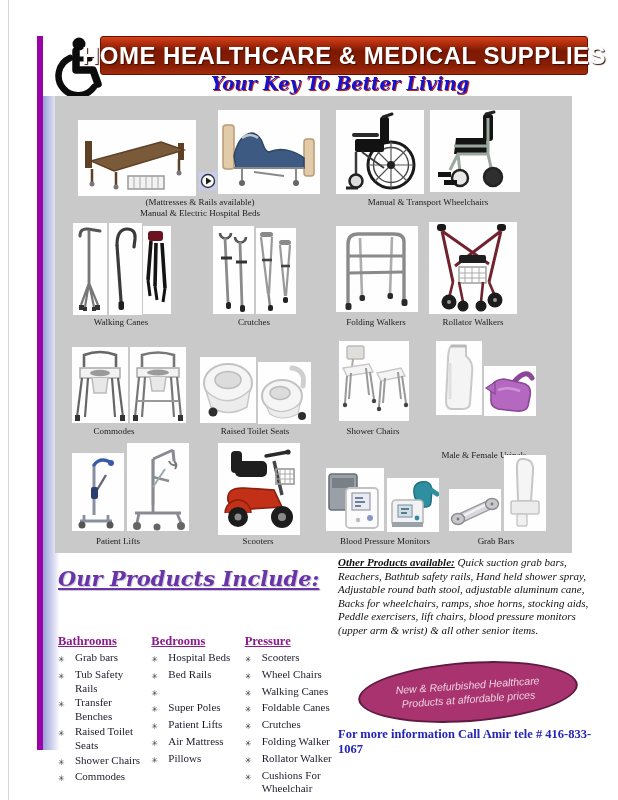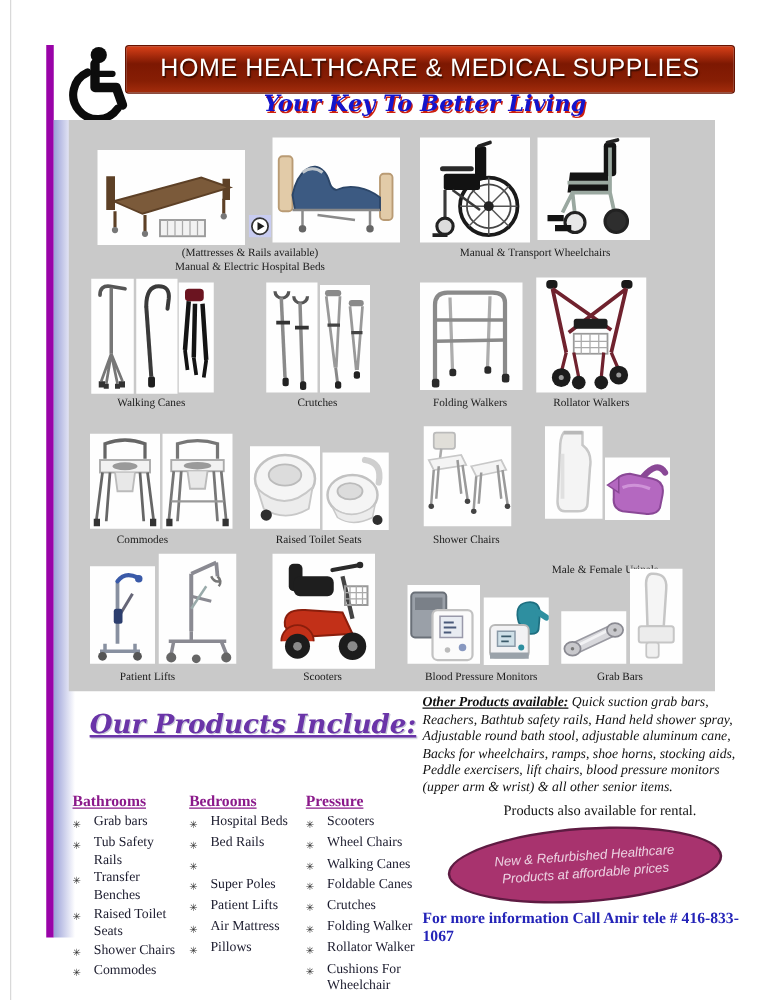--- a/index.html
+++ b/index.html
@@ -1,29 +1,29 @@
 <!DOCTYPE html>
 <html><head>
 <meta charset="utf-8">
 <style>
   html,body{margin:0;padding:0;background:#fff;}
   .page{position:relative;width:618px;height:800px;background:#ffffff;font-family:"Liberation Serif",serif;overflow:hidden;}
   .edge-line{position:absolute;left:8px;top:0;width:1px;height:800px;background:#d9d9d9;}
   .purple-bar{position:absolute;left:37px;top:36px;width:6px;height:714px;background:#9903a8;}
   .lav-grad{position:absolute;left:43px;top:96px;width:17px;height:654px;background:linear-gradient(to right,#9aa0d8,rgba(154,160,216,0));}
   .banner{position:absolute;left:100px;top:36px;width:486px;height:37px;background:linear-gradient(180deg,#d84018 0%,#7d1802 38%,#871e04 75%,#a32c0c 100%);border:1px solid #661200;border-radius:3px;display:flex;align-items:center;justify-content:center;}
-  .banner span{color:#ffffff;font-family:"Liberation Sans",sans-serif;font-weight:normal;font-size:20px;letter-spacing:.5px;white-space:nowrap;text-shadow:1px 1px 1px #3a0c00;}
+  .banner span{color:#ffffff;font-family:"Liberation Sans",sans-serif;font-weight:bold;font-size:24px;letter-spacing:.5px;white-space:nowrap;text-shadow:1px 1px 1px #3a0c00;}
   .wheelchair{position:absolute;left:44px;top:36px;width:62px;height:62px;}
   .tagline{position:absolute;left:160px;top:73px;width:360px;text-align:center;font-size:18px;font-weight:bold;font-style:italic;color:#1414cc;text-shadow:1px 1px 0 #cc2010;font-family:"DejaVu Serif",serif;}
   .gray-bg{position:absolute;left:55px;top:96px;width:517px;height:457px;background:#c9c9c9;}
   .tile{position:absolute;background:#fefefe;}
   .tile svg{display:block;width:100%;height:100%;}
   .playbtn{position:absolute;left:199px;top:172px;width:18px;height:18px;cursor:pointer;}
   .cap{position:absolute;font-size:9px;color:#1c1c1c;text-align:center;line-height:10.5px;font-family:"Liberation Serif",serif;}
-  .script-head{position:absolute;left:58px;top:566px;width:275px;text-align:right;font-family:"DejaVu Serif",serif;font-style:italic;font-weight:bold;font-size:21px;color:#6a34a8;text-decoration:underline;text-shadow:1px 1px 0 #c9c9d9;}
+  .script-head{position:absolute;left:58px;top:566px;width:275px;text-align:left;font-family:"DejaVu Serif",serif;font-style:italic;font-weight:bold;font-size:21px;color:#6a34a8;text-decoration:underline;text-shadow:1px 1px 0 #c9c9d9;}
   .other{position:absolute;left:338px;top:556px;width:266px;font-style:italic;font-size:11px;line-height:13.6px;color:#101010;}
   .other .lead{font-weight:bold;text-decoration:underline;font-family:Liberation Serif, serif;}
   .cols{position:absolute;left:58px;top:634px;width:280px;display:flex;}
   .col{width:94px;margin-right:0;}
   .col h3{margin:0 0 2px 0;font-size:12.5px;color:#8b1a8b;text-decoration:underline;font-family:"Liberation Serif",serif;}
   .col ul{list-style:none;margin:0;padding:0;}
   .col li{display:flex;font-size:11px;line-height:13.8px;color:#1c1c2e;margin-bottom:1px;}
   .blt{width:17px;flex:0 0 17px;font-size:8px;color:#333;padding-top:2px;}
   .itxt{flex:1;padding-right:4px;}
   .rental{position:absolute;left:365px;top:643px;width:230px;text-align:center;font-size:11.5px;color:#101010;}
@@ -465,21 +465,20 @@
             <span class="itxt">Rollator Walker</span>
           </li>
         <li>
             <span class="blt">✳</span>
             <span class="itxt">Cushions For Wheelchair</span>
           </li>
       </ul>
     </div>
   </div>
 
-  <div class="rental">Products also available for rental.</div>
 
   <div class="oval">
     <div>New &amp; Refurbished Healthcare</div>
     <div>Products at affordable  prices</div>
   </div>
 
   <div class="contact">For more information Call Amir tele #  416-833-1067</div>
 </div>
 
 </body></html>

